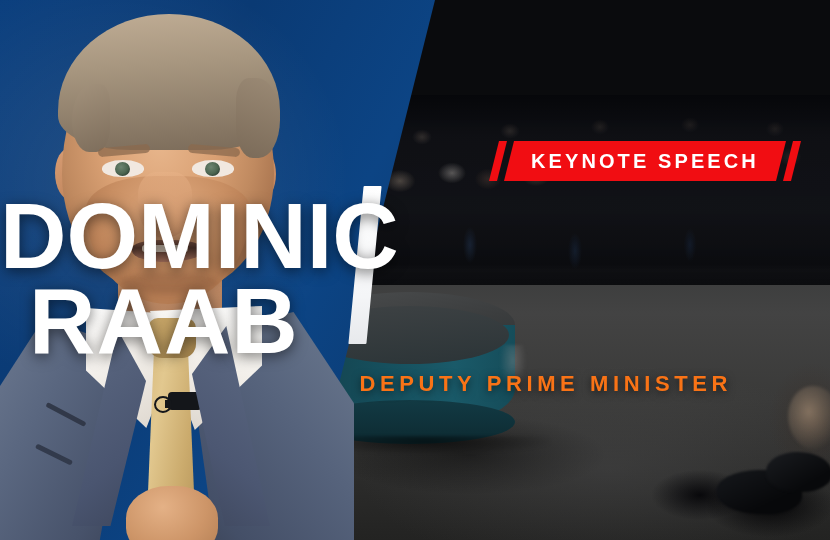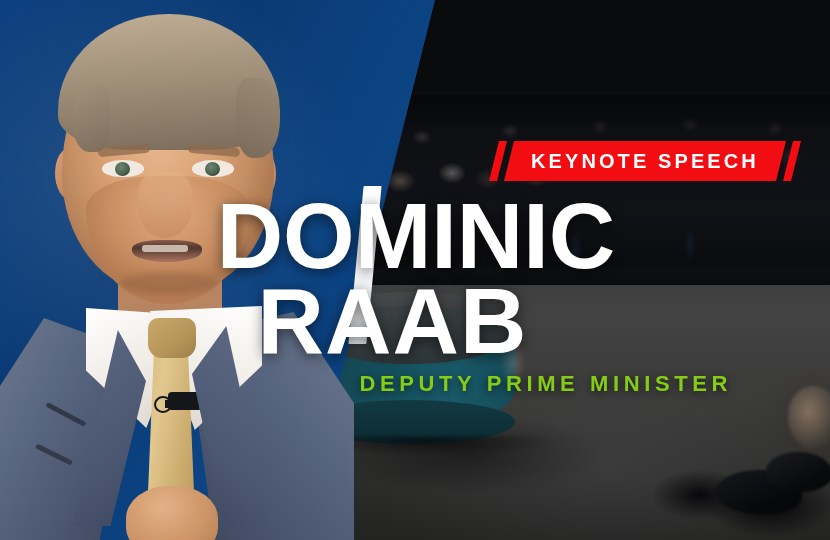--- a/index.html
+++ b/index.html
@@ -356,21 +356,21 @@
     letter-spacing: 3.1px;
     white-space: nowrap;
     line-height: 1;
   }
 
   
   .name-block {
     position: absolute;
     left: 0; top: 194px;
     width: 830px;
-    text-align: center;
+    text-align: left;
     padding-right: 0;
   }
   .name-line {
     color: #ffffff;
     font-weight: bold;
     font-size: 92px;
     line-height: .92;
     letter-spacing: -1px;
     text-shadow: 0 3px 14px rgba(0,0,0,.55);
     white-space: nowrap;
@@ -384,21 +384,21 @@
     letter-spacing: 1px;
     margin-left: 29px;
   }
 
   .subtitle {
     position: absolute;
     left: 0; top: 371px;
     width: 746px;
     text-align: right;
     padding-right: 14px;
-    color: #84cc16;
+    color: #f97316;
     font-size: 22px;
     font-weight: bold;
     letter-spacing: 4.6px;
     text-shadow: 0 2px 8px rgba(0,0,0,.6);
     white-space: nowrap;
   }
 </style>
 </head>
 <body>
 

